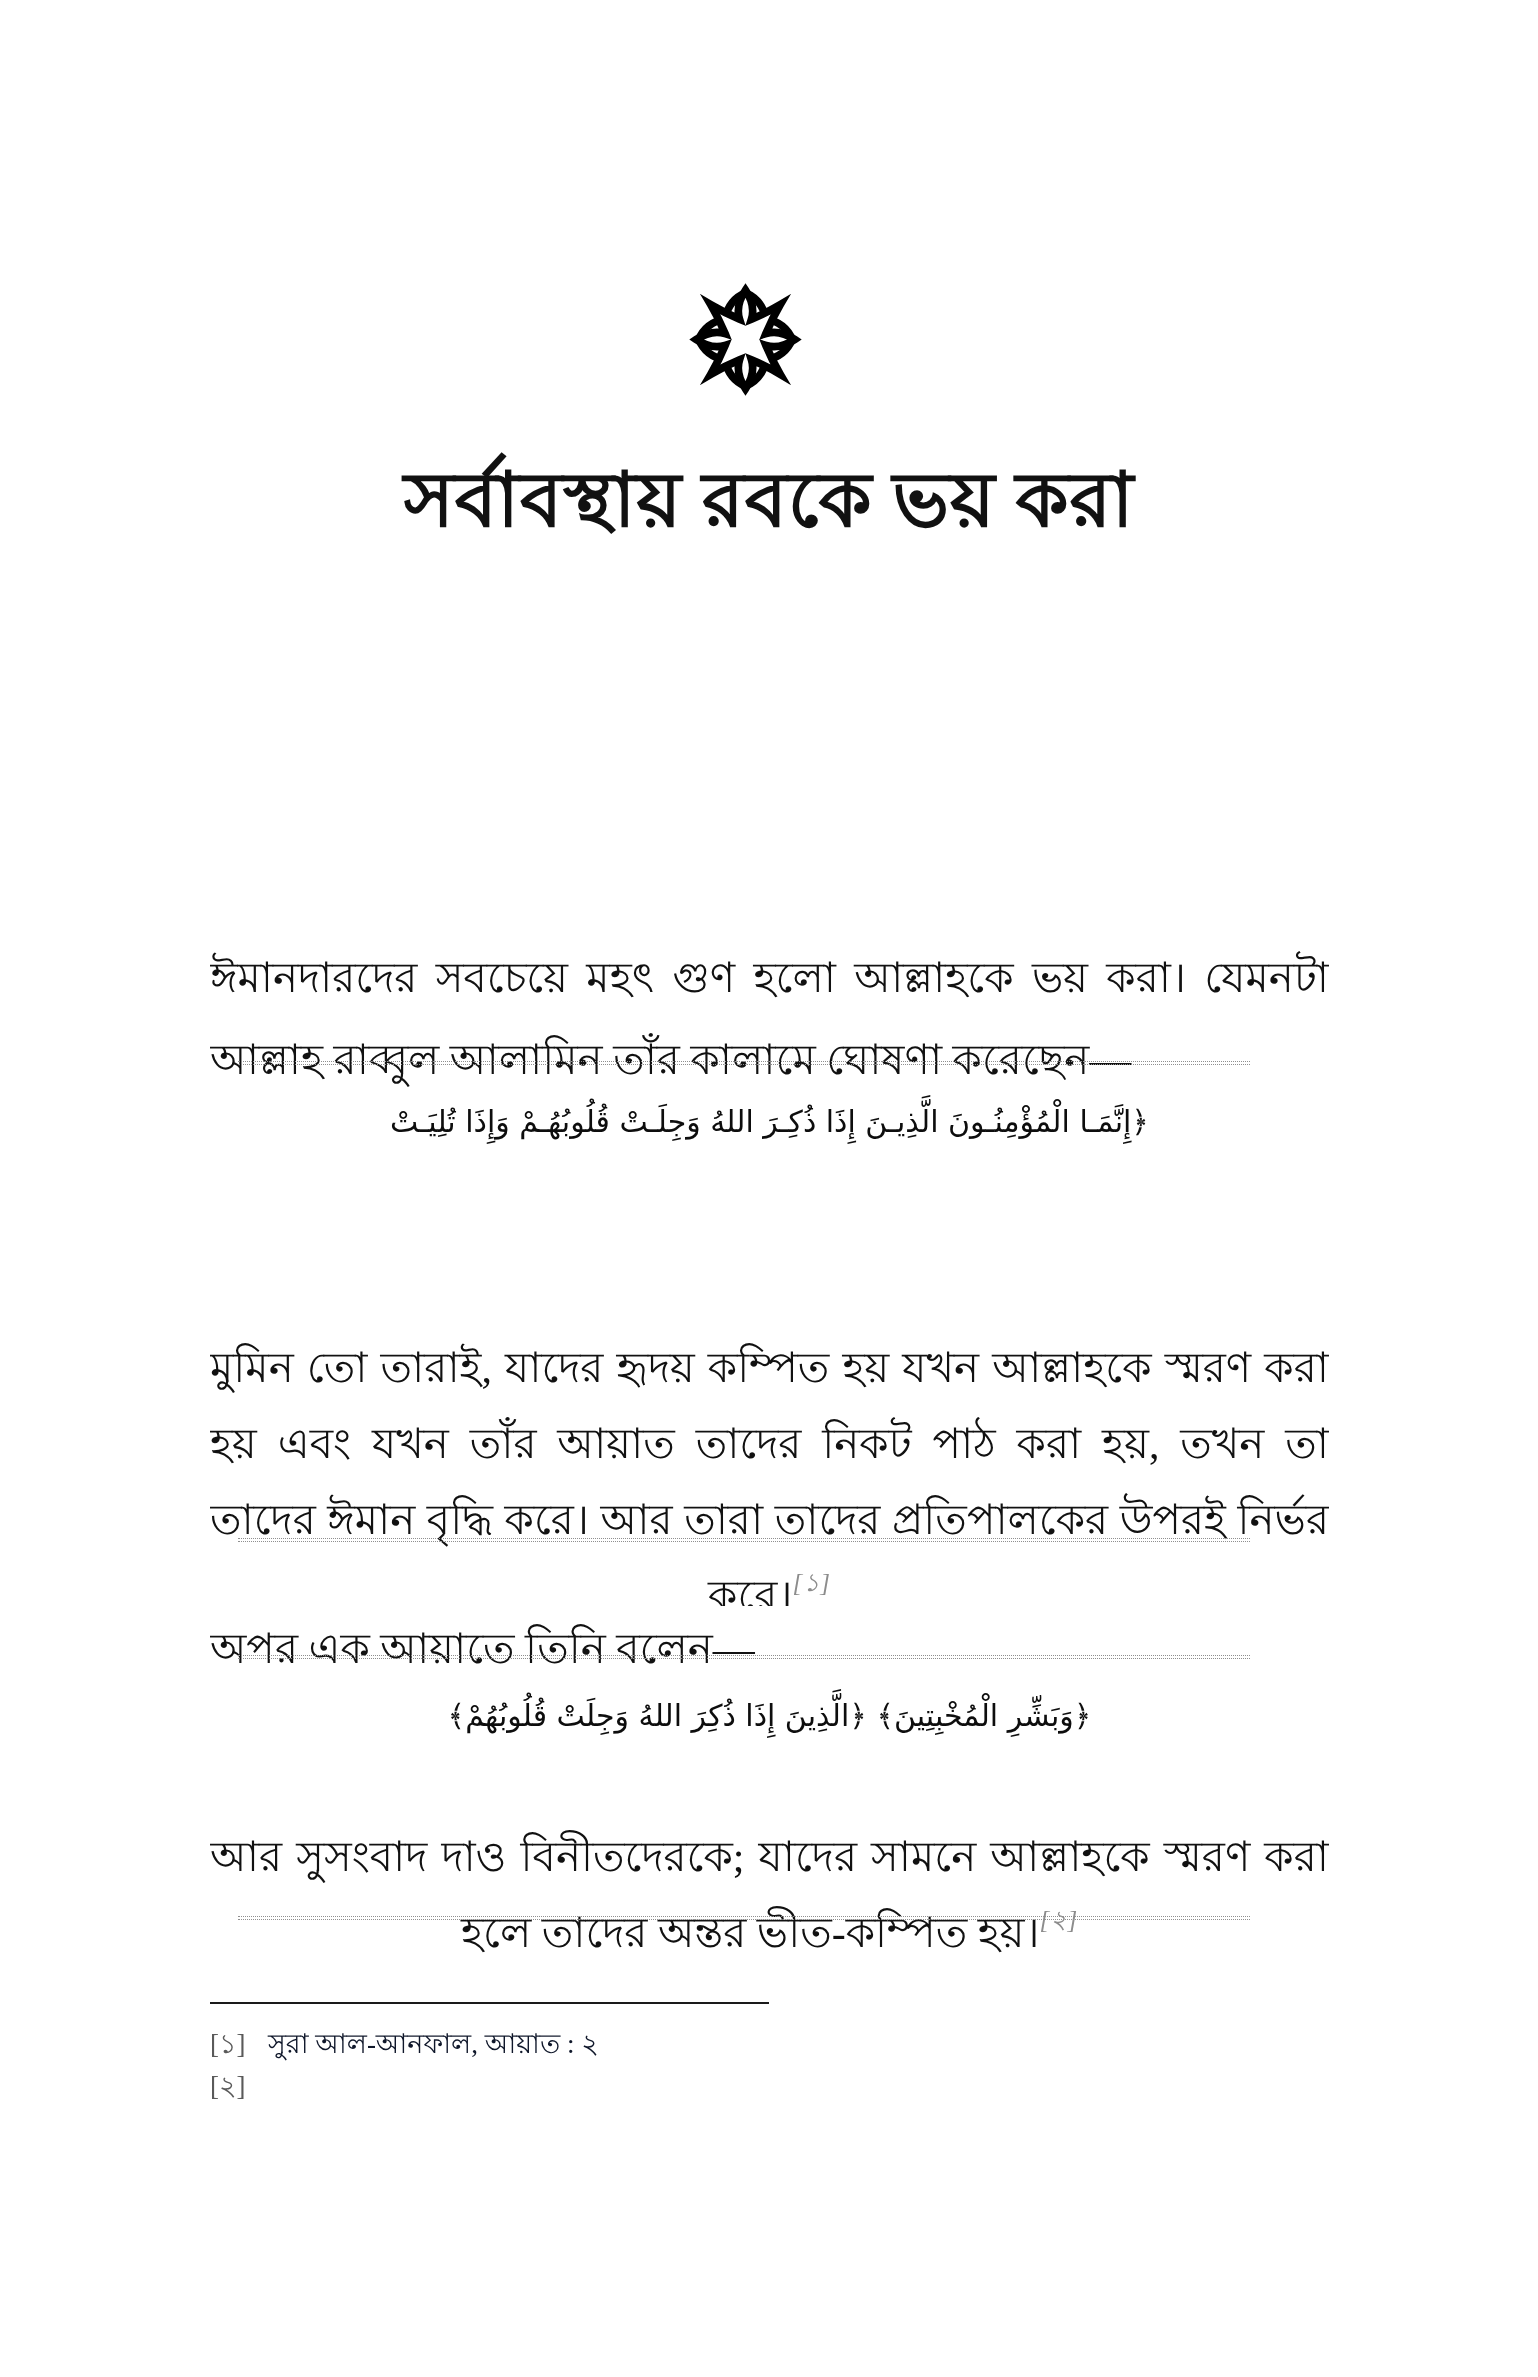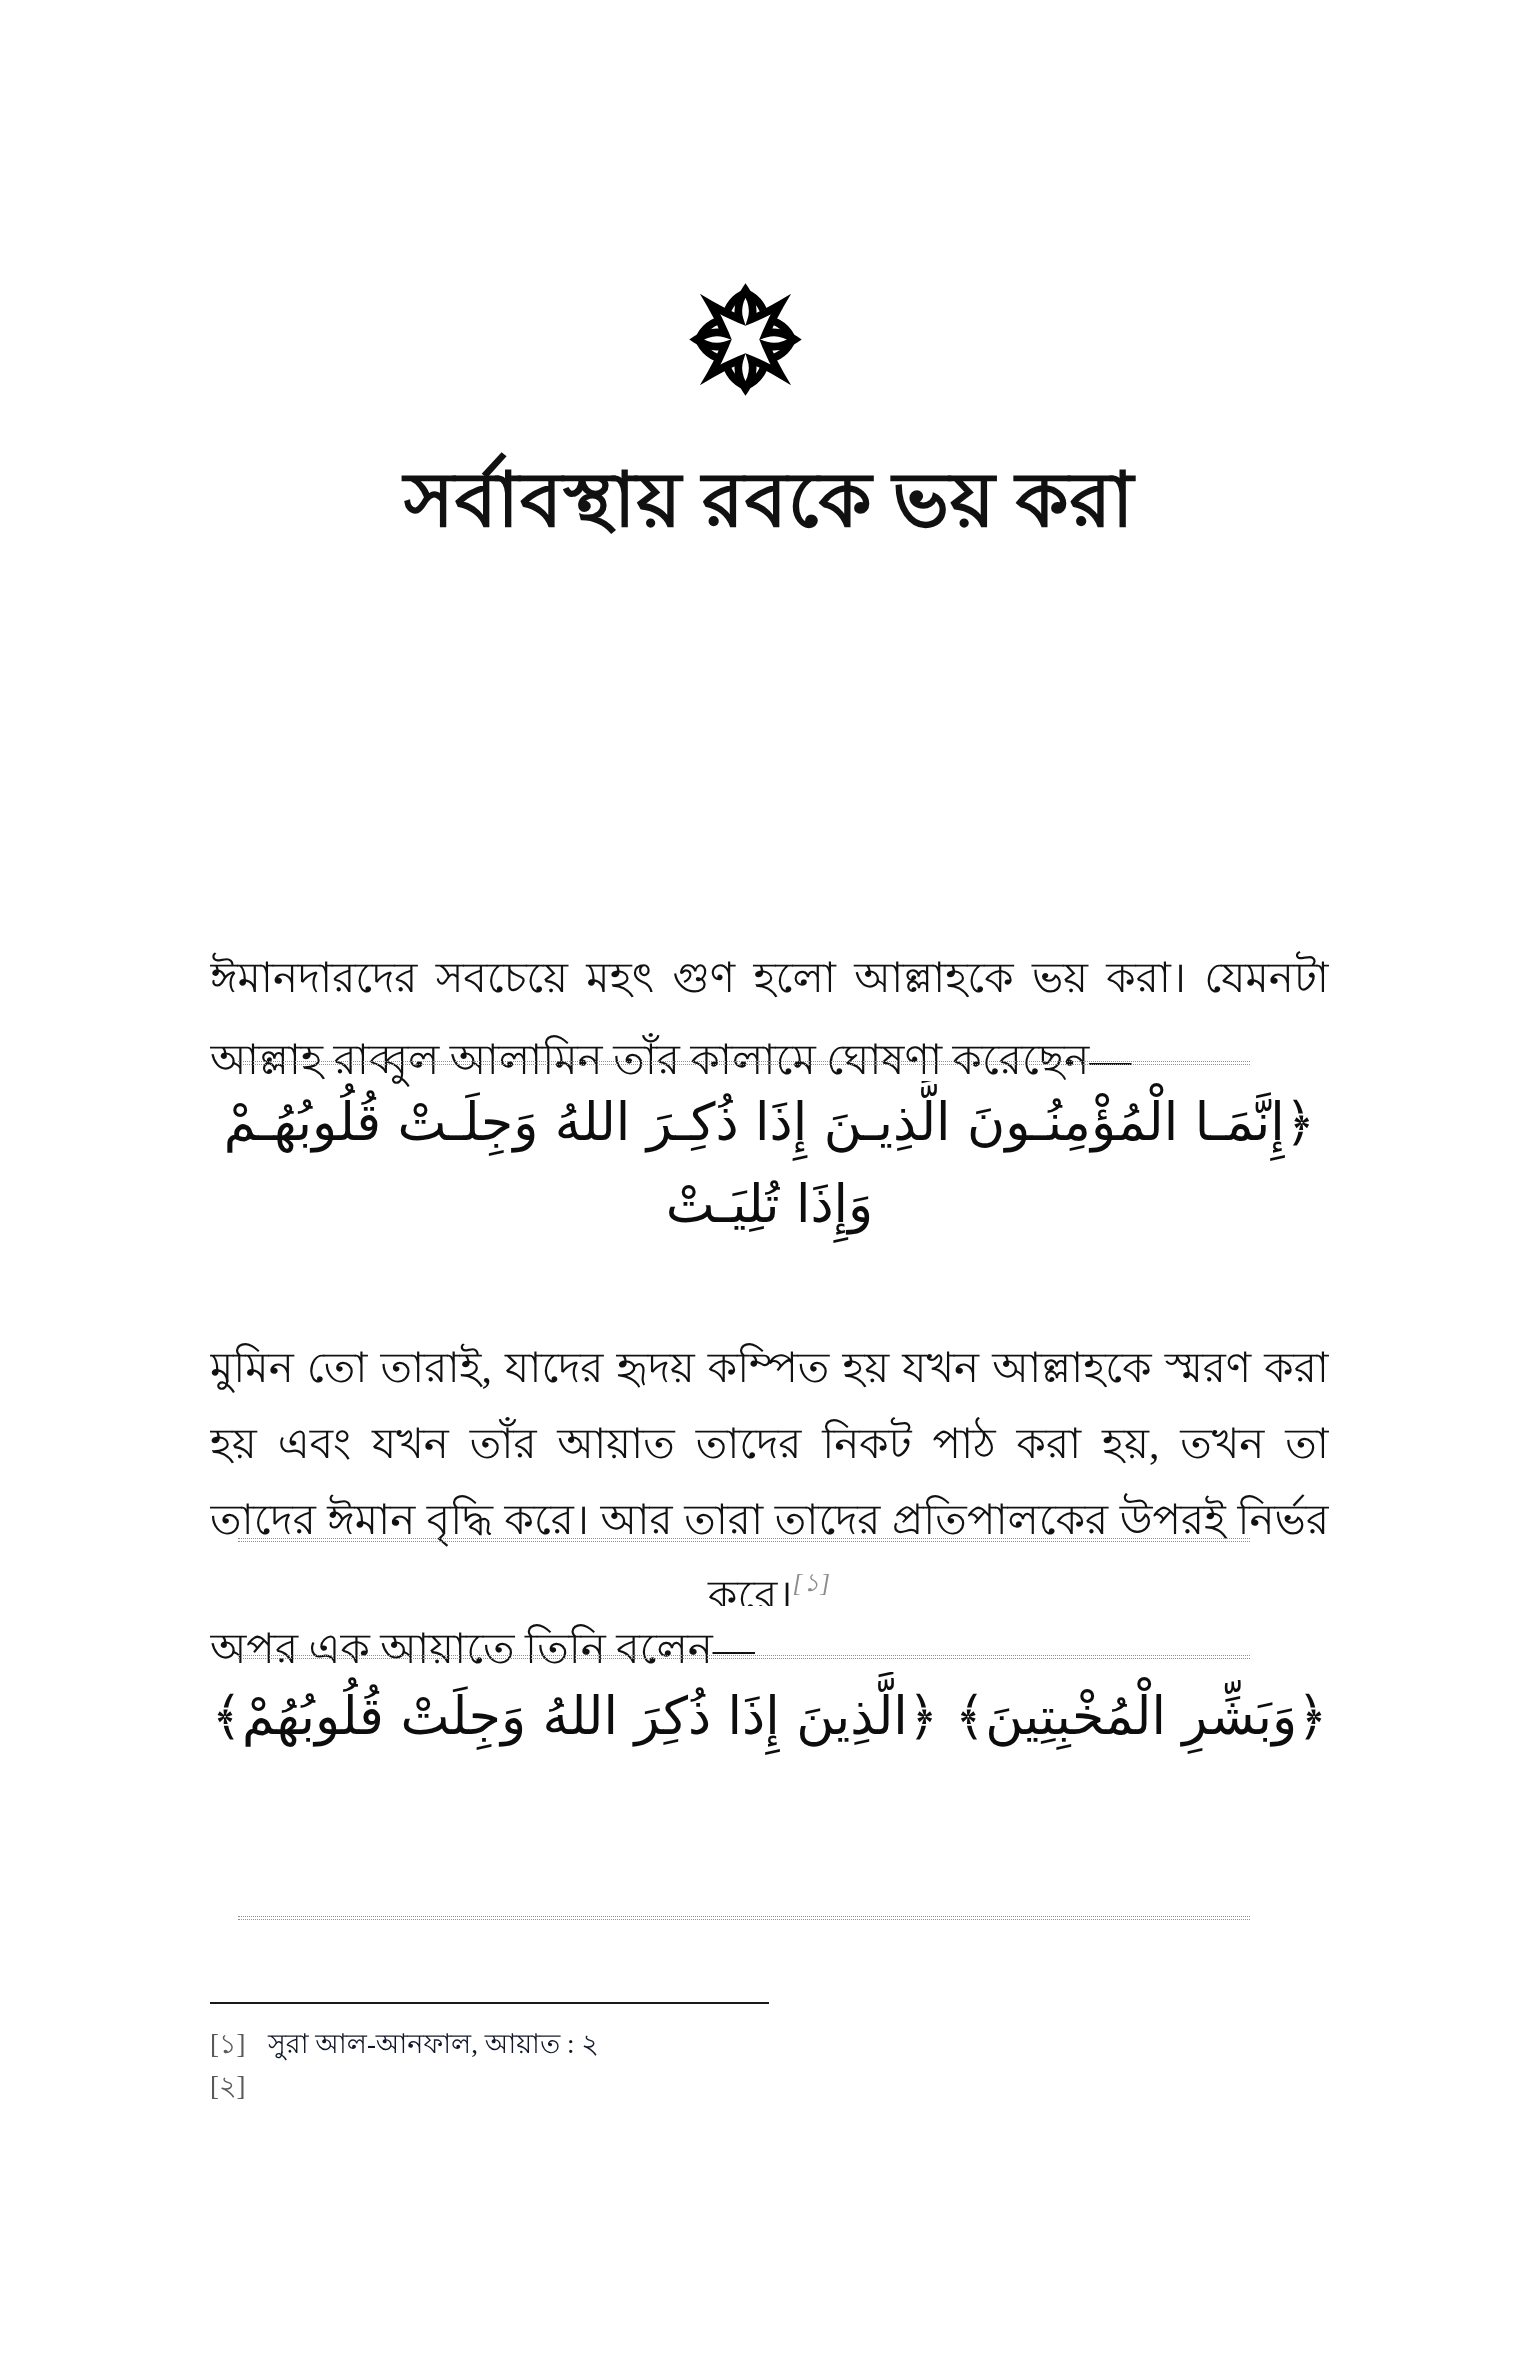--- a/index.html
+++ b/index.html
@@ -40,21 +40,21 @@
   }
   .rule-1 { top:1061px; }
   .rule-2 { top:1538px; }
   .rule-3 { top:1655px; }
   .rule-4 { top:1916px; }
   .arabic {
     position:absolute; left:210px; width:1119px;
     direction:rtl;
     text-align:center;
     font-family:"DejaVu Sans","Liberation Serif",sans-serif;
-    font-size:52px;
+    font-size:30px;
     line-height:82px;
     color:#0d0d0d;
   }
   .verse1-arabic { top:1081px; height:170px; overflow:hidden; }
   .verse2-arabic { top:1672px; height:88px; line-height:88px; overflow:hidden; }
   .translation {
     position:absolute; left:210px; width:1119px;
     text-align:justify;
     text-align-last:center;
     -moz-text-align-last:center;
@@ -141,20 +141,21 @@
   <p class="translation trans-1 body-text"><span>মুমিন তো তারাই, যাদের হৃদয় কম্পিত হয় যখন আল্লাহকে স্মরণ করা হয় এবং যখন তাঁর আয়াত তাদের নিকট পাঠ করা হয়, তখন তা তাদের ঈমান বৃদ্ধি করে। আর তারা তাদের প্রতিপালকের উপরই নির্ভর করে।</span><sup class="fnmark">[১]</sup></p>
 
   <div class="rule rule-2"></div>
 
   <p class="connector body-text">অপর এক আয়াতে তিনি বলেন—</p>
 
   <div class="rule rule-3"></div>
 
   <div class="arabic verse2-arabic">﴿وَبَشِّرِ الْمُخْبِتِينَ﴾ ﴿الَّذِينَ إِذَا ذُكِرَ اللهُ وَجِلَتْ قُلُوبُهُمْ﴾</div>
 
+  <p class="translation trans-2 body-text"><span>আর সুসংবাদ দাও বিনীতদেরকে; যাদের সামনে আল্লাহকে স্মরণ করা হলে তাদের অন্তর ভীত-কম্পিত হয়।</span><sup class="fnmark">[২]</sup></p>
 
   <div class="rule rule-4"></div>
 
   <div class="footnote-sep"></div>
 
   <div class="footnotes">
     <div class="footnote-row">
       <span class="footnote-marker">[১]</span>
       <span class="footnote-text">সুরা আল-আনফাল, আয়াত : ২</span>
     </div>

